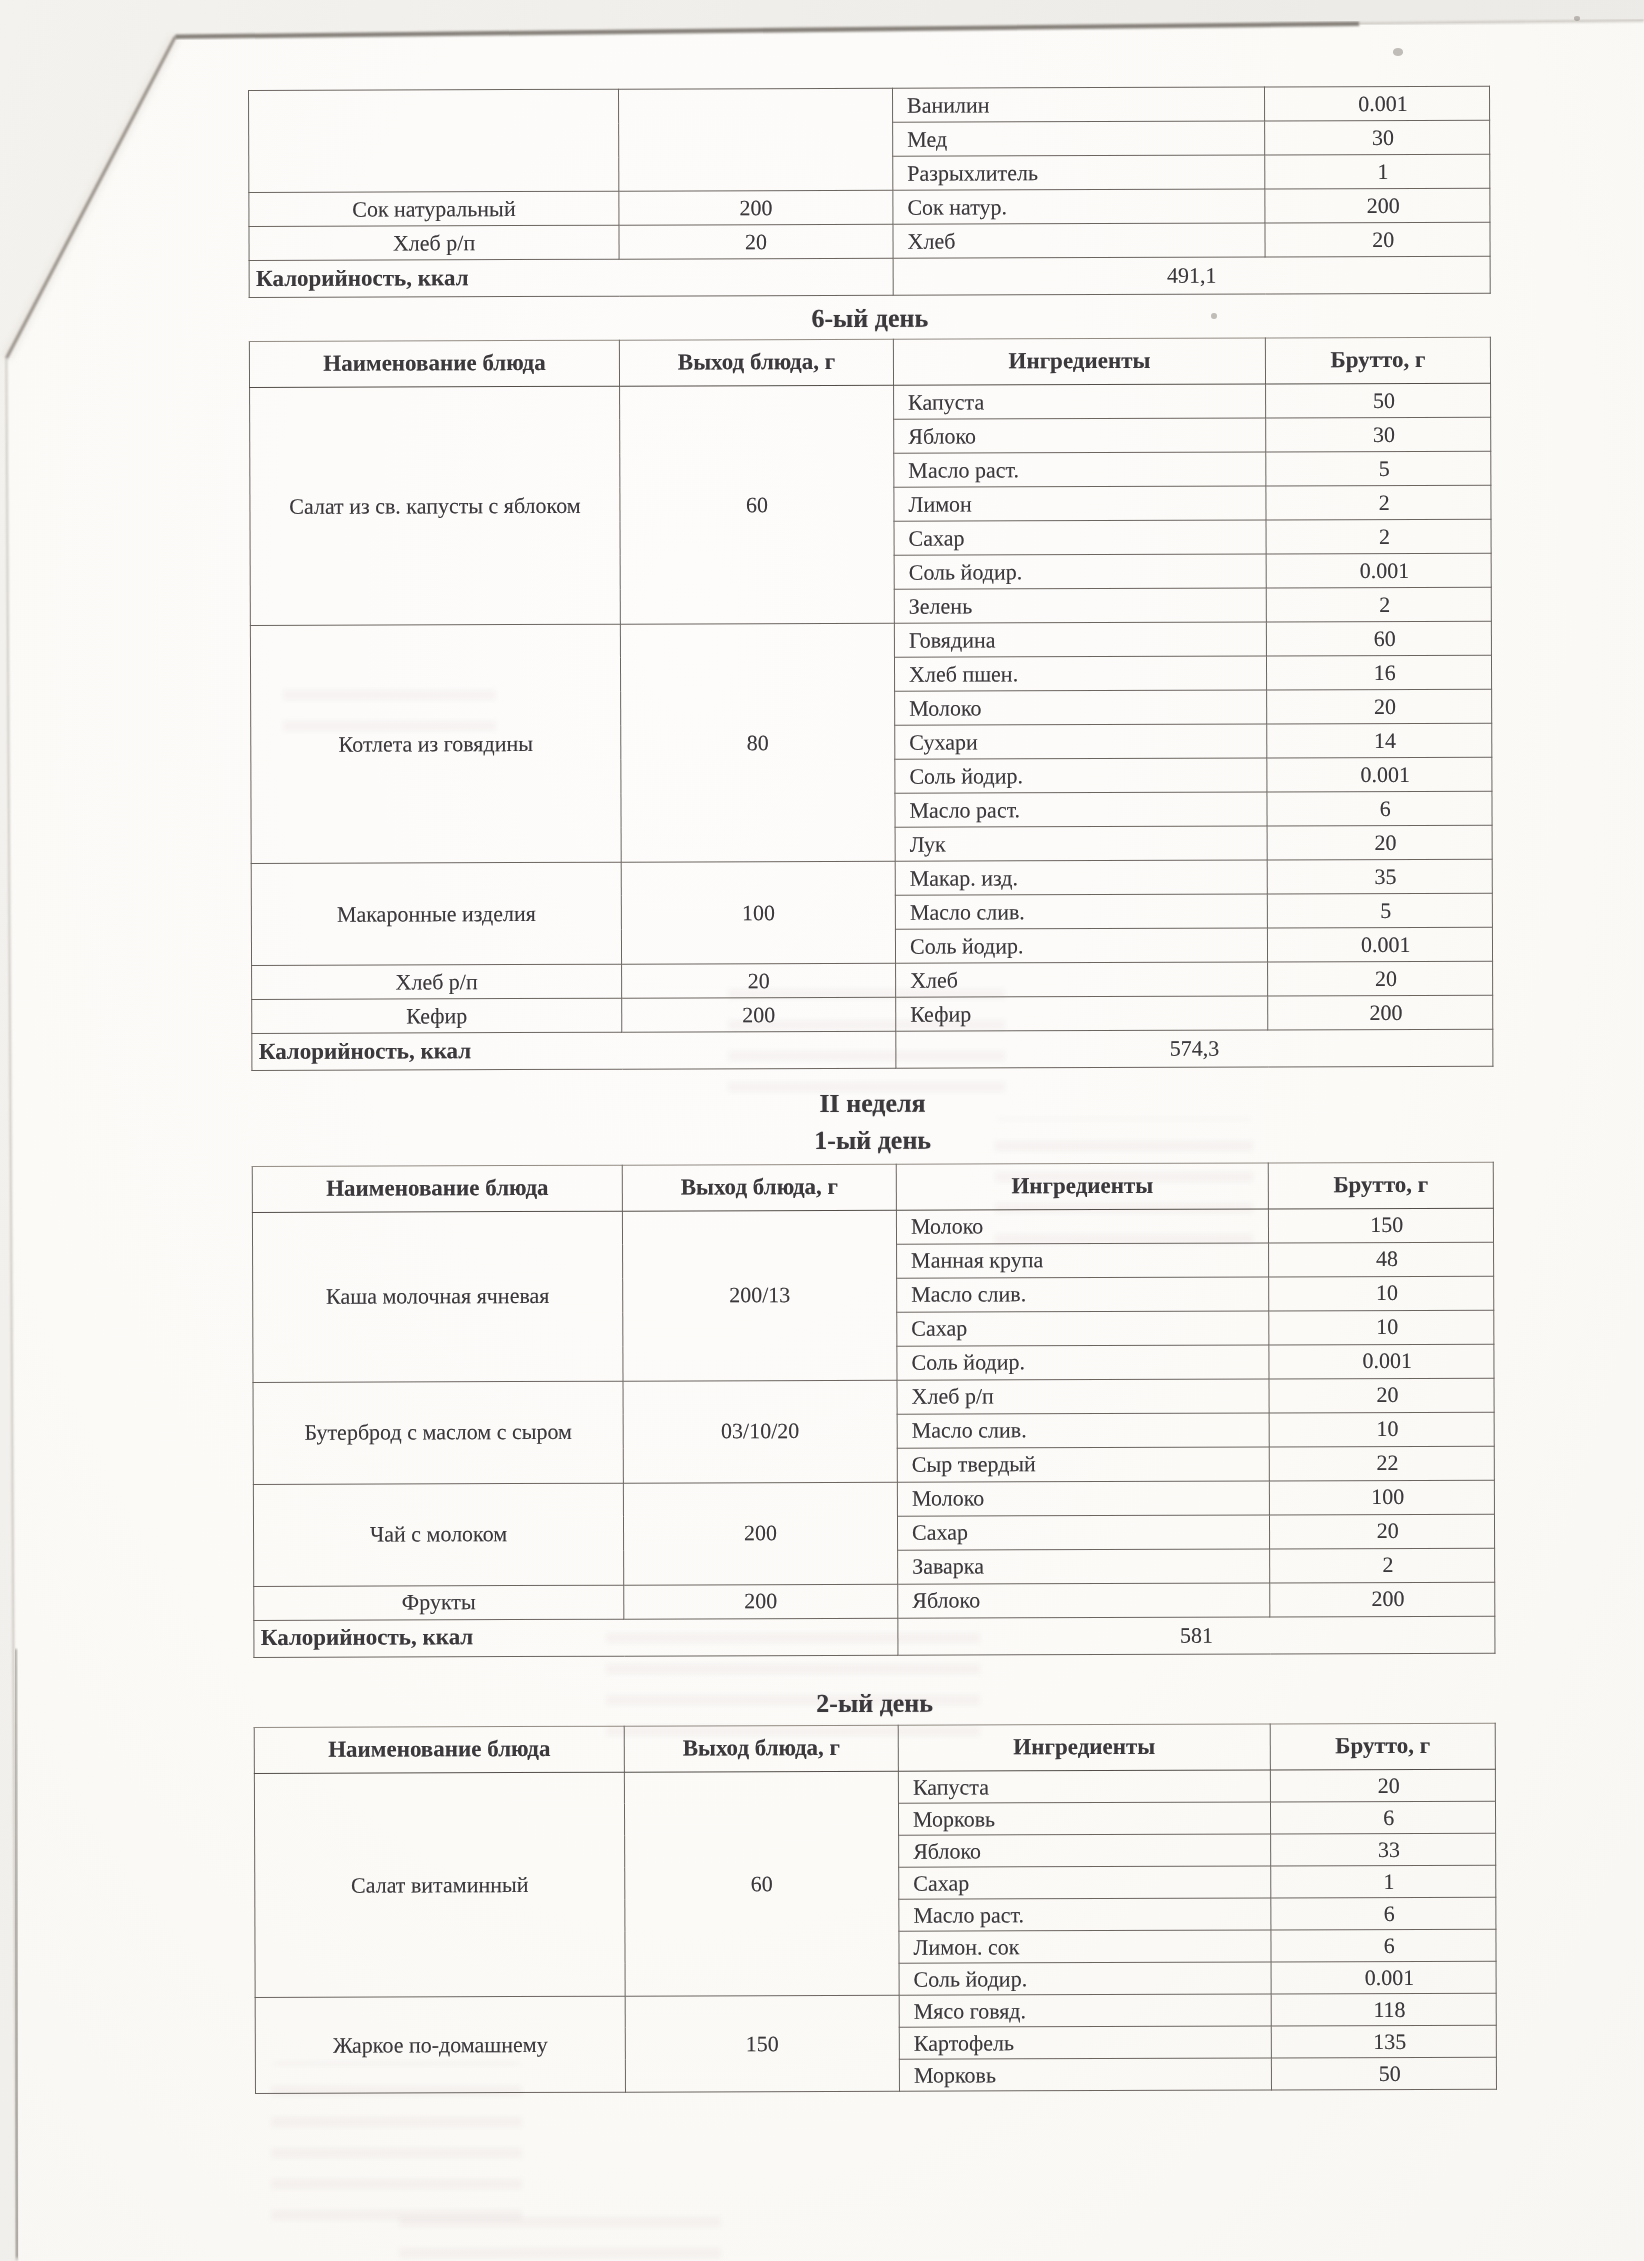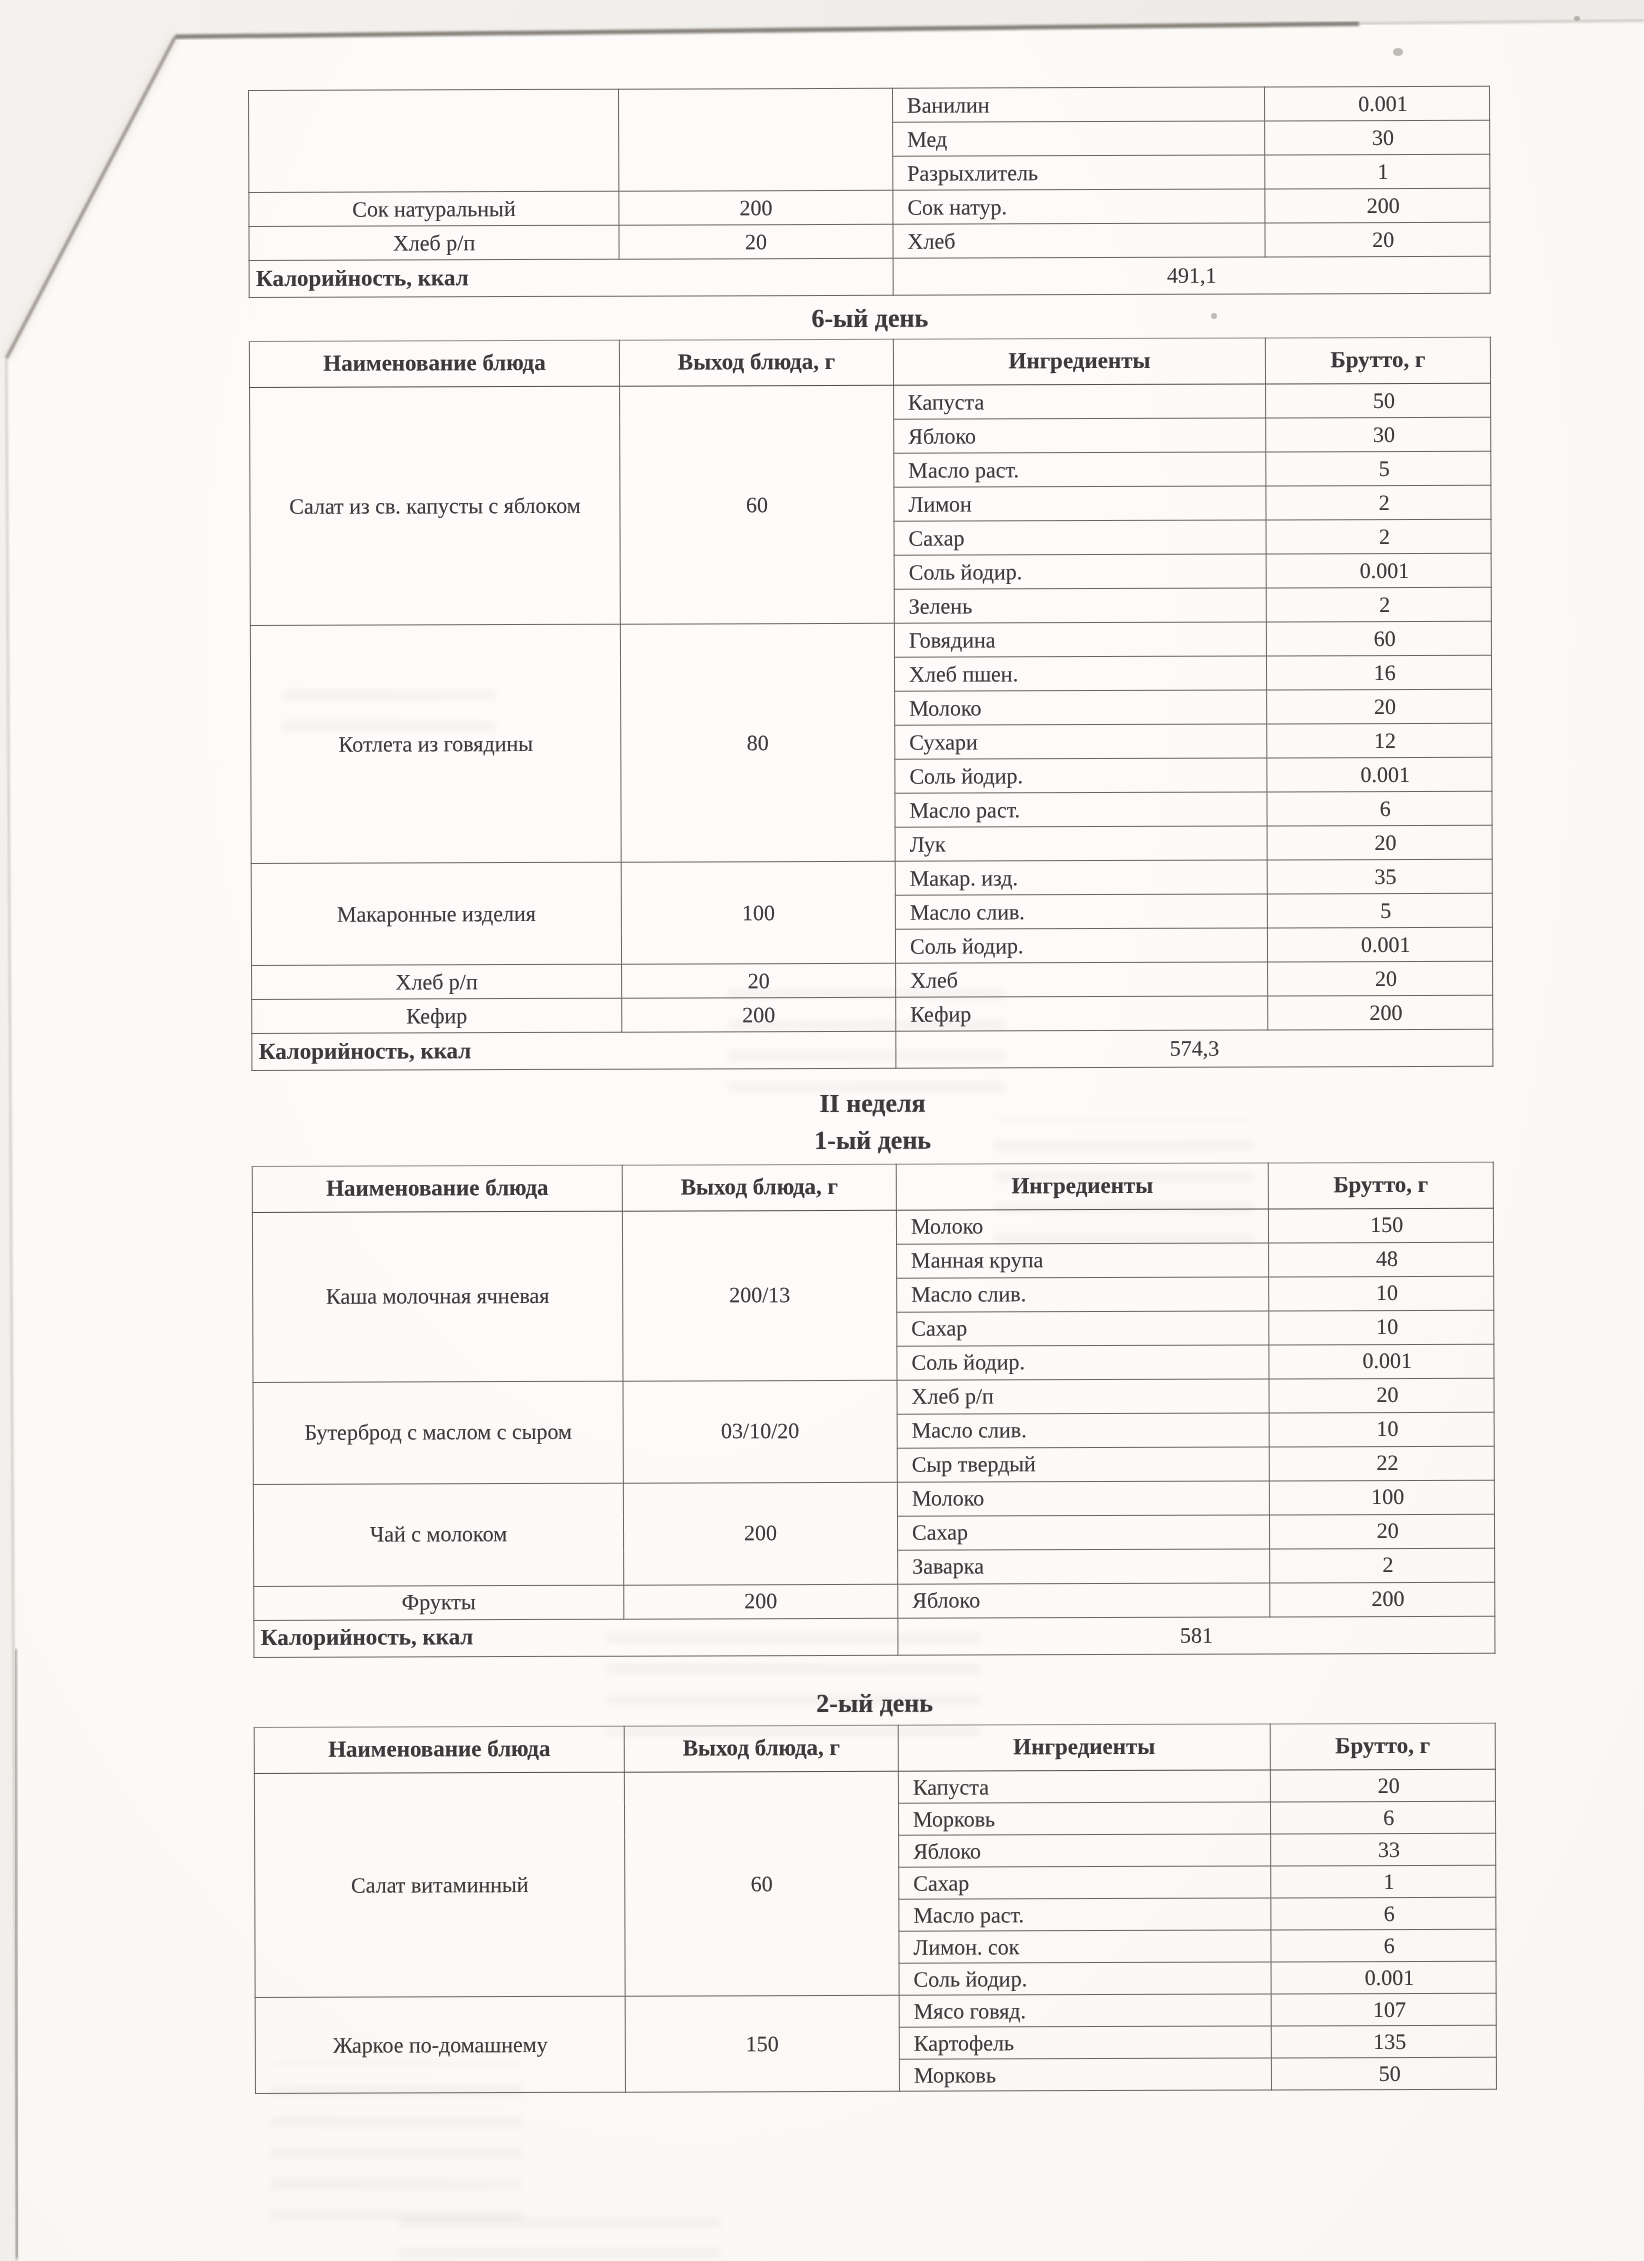--- a/index.html
+++ b/index.html
@@ -208,21 +208,21 @@
             <tr>
               <td class="ing">Хлеб пшен.</td>
               <td class="qty">16</td>
             </tr>
             <tr>
               <td class="ing">Молоко</td>
               <td class="qty">20</td>
             </tr>
             <tr>
               <td class="ing">Сухари</td>
-              <td class="qty">12</td>
+              <td class="qty">14</td>
             </tr>
             <tr>
               <td class="ing">Соль йодир.</td>
               <td class="qty">0.001</td>
             </tr>
             <tr>
               <td class="ing">Масло раст.</td>
               <td class="qty">6</td>
             </tr>
             <tr>
@@ -389,21 +389,21 @@
               <td class="qty">6</td>
             </tr>
             <tr>
               <td class="ing">Соль йодир.</td>
               <td class="qty">0.001</td>
             </tr>
             <tr>
               <td class="dish" rowspan="3">Жаркое по-домашнему</td>
               <td class="out" rowspan="3">150</td>
               <td class="ing">Мясо говяд.</td>
-              <td class="qty">107</td>
+              <td class="qty">118</td>
             </tr>
             <tr>
               <td class="ing">Картофель</td>
               <td class="qty">135</td>
             </tr>
             <tr>
               <td class="ing">Морковь</td>
               <td class="qty">50</td>
             </tr>
           </tbody>

